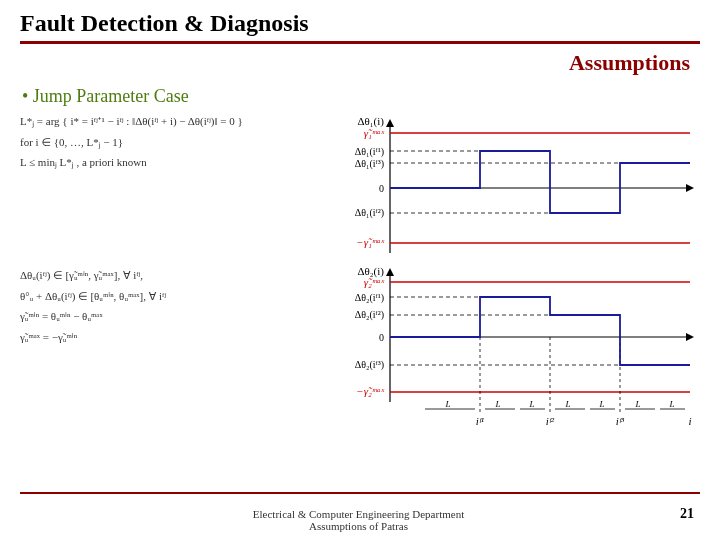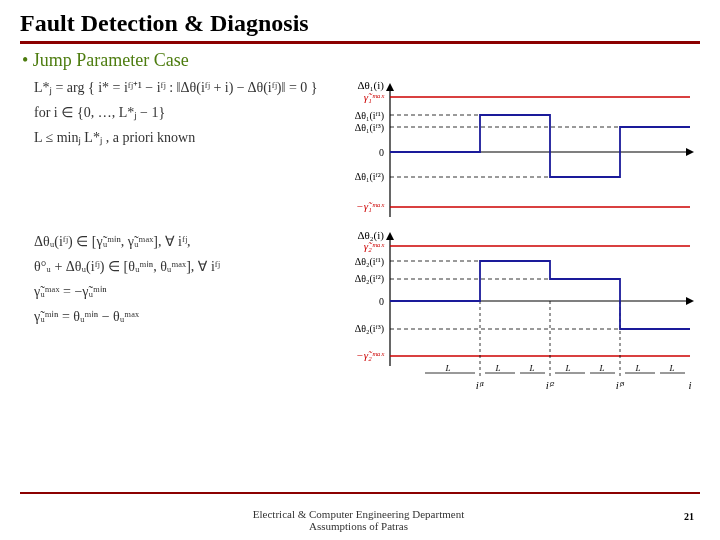--- a/index.html
+++ b/index.html
@@ -40,24 +40,23 @@
     padding-left: 2px;
     margin-bottom: 6px;
   }
   .bullet::before { content: "• "; }
   .content {
     display: flex;
     flex-direction: row;
   }
   .left-col {
     width: 300px;
-    font-size: 14px;
+    font-size: 11px;
     font-family: 'Times New Roman', serif;
     line-height: 1.5;
-    margin-left: 14px;
   }
   .left-col .eq { margin-bottom: 4px; color:#333; }
   .right-col {
     flex: 1;
     position: relative;
   }
   .footer-rule {
     position: absolute;
     bottom: 46px;
     left: 20px;
@@ -70,34 +69,35 @@
     left: 0;
     right: 3px;
     text-align: center;
     font-size: 11px;
     color: #333;
   }
   .page-num {
     position: absolute;
     bottom: 18px;
     right: 26px;
-    font-size: 10px;
+    font-size: 14px;
     font-weight: bold;
     color: #000;
   }
   svg text { font-family: 'Times New Roman', serif; }
   .section2 { margin-top: 2px; }
 </style>
 </head>
 <body>
 
 <div class="slide">
 
   <div class="title">Fault Detection &amp; Diagnosis</div>
   <div class="title-rule"></div>
+  <div class="subtitle">Assumptions</div>
 
   <div class="bullet">Jump Parameter Case</div>
   <div class="content">
     <div class="left-col">
       <div class="eq">L*ⱼ = arg { i* = iᶠʲ⁺¹ − iᶠʲ : ‖Δθ(iᶠʲ + i) − Δθ(iᶠʲ)‖ = 0 }</div>
       <div class="eq">for i ∈ {0, …, L*ⱼ − 1}</div>
       <div class="eq">L ≤ minⱼ L*ⱼ ,  a priori known</div>
     </div>
     <div class="right-col">
       <svg width="380" height="150">
@@ -124,22 +124,22 @@
         <text x="64" y="103" text-anchor="end" font-size="10">Δθ₁(iᶠ²)</text>
         <text x="64" y="133" text-anchor="end" font-size="11" fill="#c00" font-style="italic">−γ̃₁ᵐᵃˣ</text>
       </svg>
     </div>
   </div>
 
   <div class="content">
     <div class="left-col">
       <div class="eq">Δθᵤ(iᶠʲ) ∈ [γ̃ᵤᵐⁱⁿ, γ̃ᵤᵐᵃˣ], ∀ iᶠʲ,</div>
       <div class="eq">θ°ᵤ + Δθᵤ(iᶠʲ) ∈ [θᵤᵐⁱⁿ, θᵤᵐᵃˣ], ∀ iᶠʲ</div>
+      <div class="eq">γ̃ᵤᵐⁱⁿ = θᵤᵐⁱⁿ − θᵤᵐᵃˣ</div>
       <div class="eq">γ̃ᵤᵐᵃˣ = −γ̃ᵤᵐⁱⁿ</div>
-      <div class="eq">γ̃ᵤᵐⁱⁿ = θᵤᵐⁱⁿ − θᵤᵐᵃˣ</div>
     </div>
     <div class="right-col">
       <svg width="380" height="175">
 
         <line x1="70" y1="5" x2="70" y2="135" stroke="#000" stroke-width="1.2"></line>
         <polygon points="70,1 66,9 74,9" fill="#000"></polygon>
         <line x1="70" y1="70" x2="370" y2="70" stroke="#000" stroke-width="1.2"></line>
         <polygon points="374,70 366,66 366,74" fill="#000"></polygon>
 
         <line x1="70" y1="15" x2="370" y2="15" stroke="#c00" stroke-width="1.3"></line>

